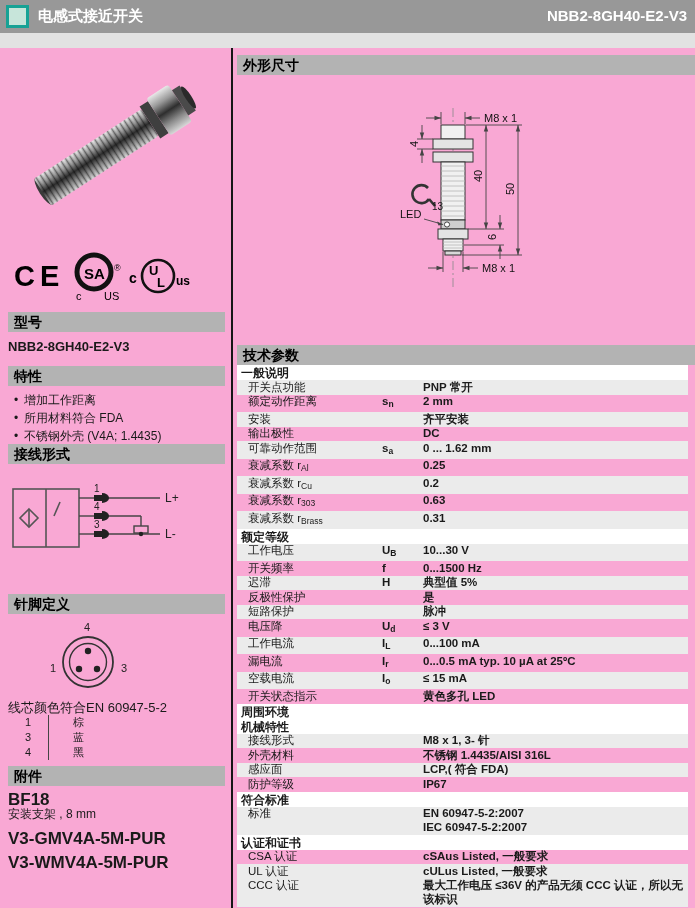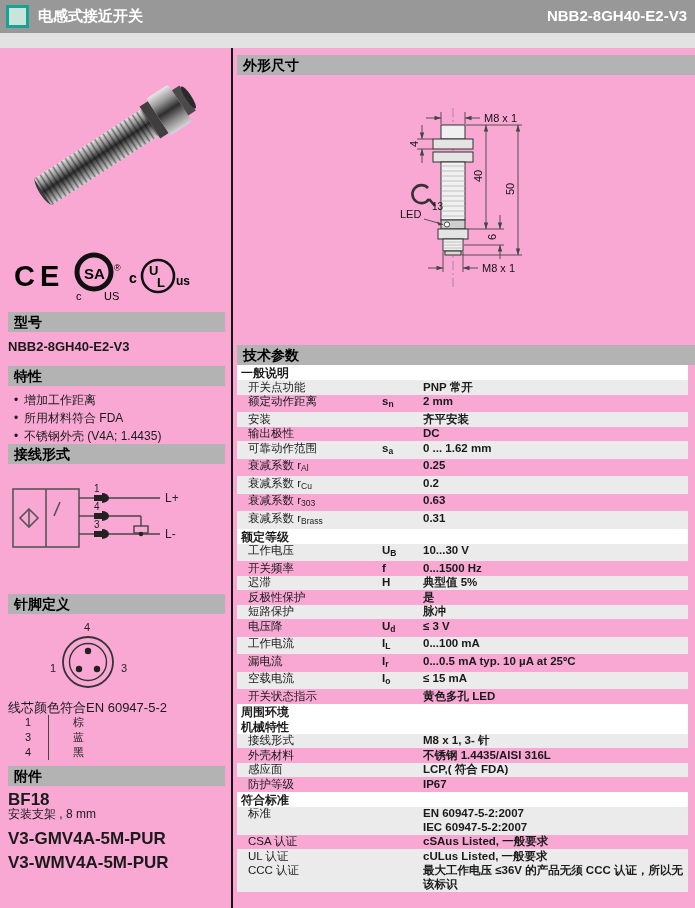--- a/index.html
+++ b/index.html
@@ -432,20 +432,21 @@
         <span class="cell-label">防护等级</span>
         <span class="cell-sym"></span>
         <span class="cell-val">IP67</span>
       </div>
       <div class="spec-sec-title">符合标准</div>
       <div class="spec-row alt">
         <span class="cell-label">标准</span>
         <span class="cell-sym"></span>
         <span class="cell-val">EN 60947-5-2:2007<br>IEC 60947-5-2:2007</span>
       </div>
+      <div class="spec-sec-title">认证和证书</div>
       <div class="spec-row">
         <span class="cell-label">CSA 认证</span>
         <span class="cell-sym"></span>
         <span class="cell-val">cSAus Listed, 一般要求</span>
       </div>
       <div class="spec-row alt">
         <span class="cell-label">UL 认证</span>
         <span class="cell-sym"></span>
         <span class="cell-val">cULus Listed, 一般要求</span>
       </div>

